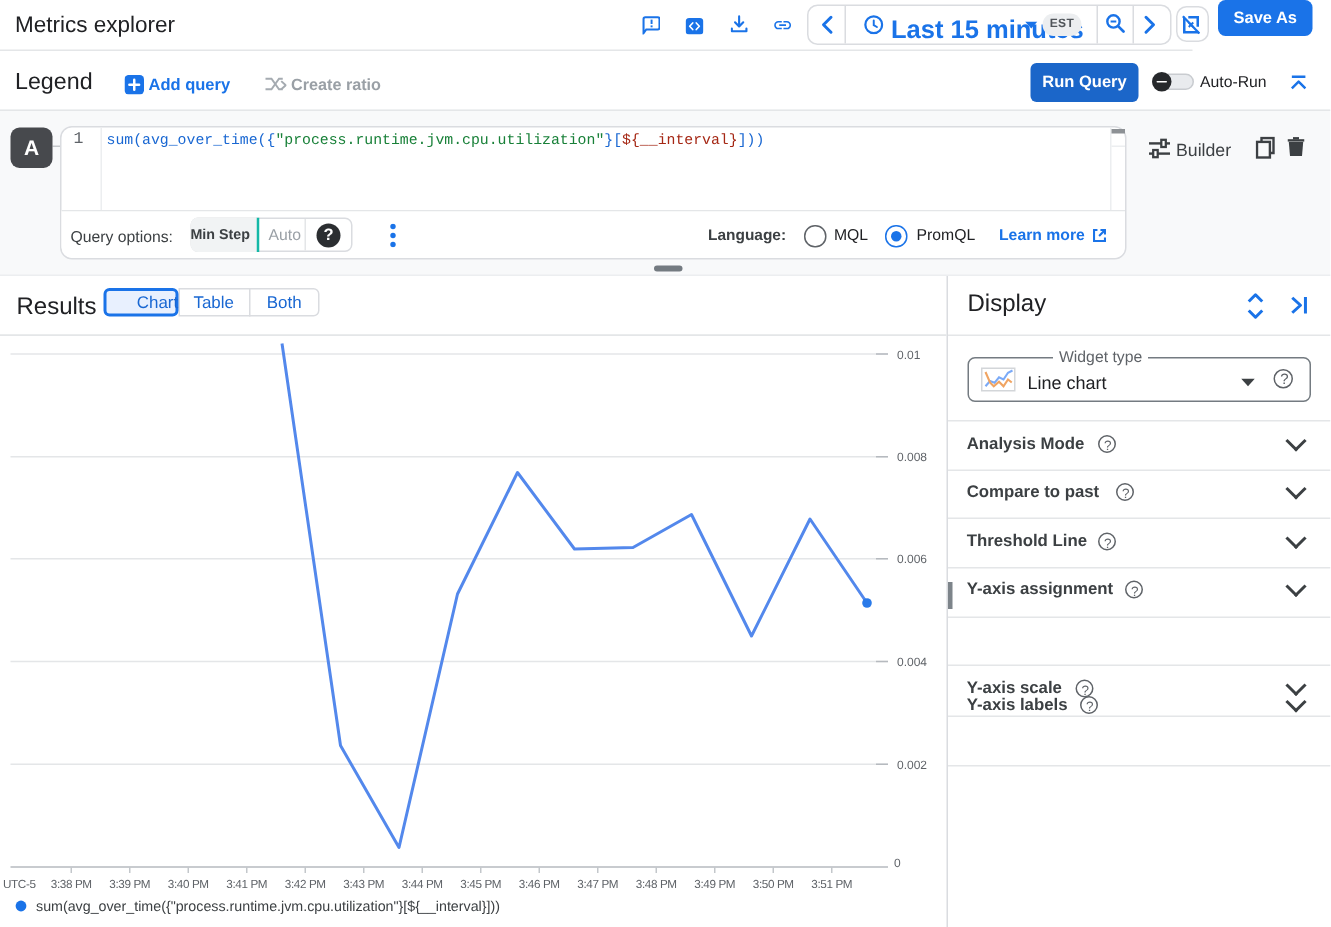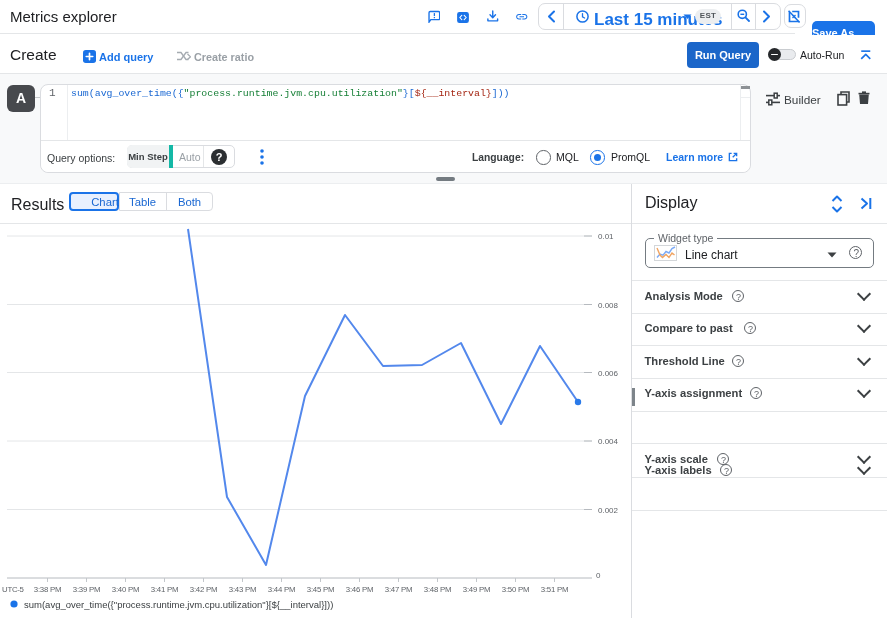--- a/index.html
+++ b/index.html
@@ -87,25 +87,25 @@
     <path d="M2 1.5 L7 6.5 L2 11.5" fill="none" stroke="#1a73e8" stroke-width="2" stroke-linecap="round" stroke-linejoin="round"></path>
   </svg>
 
   <div class="abs" style="left:784px; top:3.5px; width:22px; height:24.5px; border:1px solid #dadce0; border-radius:7px; background:#fff;"></div>
   <svg class="abs" style="left:788px; top:10px;" width="12" height="13" viewBox="0 0 12 13">
     <path d="M4.2 1.5 H10.5 V7.8 M10.5 11 V11.5 H1.5 V2 H2" fill="none" stroke="#1a73e8" stroke-width="1.7"></path>
     <path d="M4.5 5 L7.5 8 M7.5 5 L4.5 8" stroke="#1a73e8" stroke-width="1.3"></path>
     <line x1="0.6" y1="0.8" x2="11.6" y2="12.4" stroke="#1a73e8" stroke-width="1.5"></line>
   </svg>
 
-  <div class="abs" style="left:812px; top:21px; width:63px; height:24px; background:#1a73e8; border-radius:5px; color:#fff; font-size:11px; font-weight:700; text-align:left; line-height:24px;">Save As</div>
+  <div class="abs" style="left:812px; top:0; width:63px; height:24px; background:#1a73e8; border-radius:5px; color:#fff; font-size:11px; font-weight:700; text-align:center; line-height:24px;">Save As</div>
 </div>
 
 <div id="qbar"></div>
-<div class="abs queries-txt" style="left:10px; top:46px; font-size:15.5px;">Create</div>
+<div class="abs queries-txt" style="left:10px; top:46px; font-size:15.5px;">Legend</div>
 
 <svg class="abs" style="left:83px; top:50px;" width="13" height="13" viewBox="0 0 14 14">
   <rect x="0" y="0" width="14" height="14" rx="3" fill="#1a73e8"></rect>
   <path d="M7 3.5 V10.5 M3.5 7 H10.5" stroke="#fff" stroke-width="1.8" stroke-linecap="round"></path>
 </svg>
 <div class="abs linkbtn" style="left:99px; top:50.5px; font-size:11px;">Add query</div>
 
 <svg class="abs" style="left:176px; top:50px;" width="15" height="12" viewBox="0 0 15 12">
   <path d="M1 2.5 L5 2.5 L10 9.5 L12.5 9.5" fill="none" stroke="#a5abb1" stroke-width="1.3"></path>
   <path d="M1 9.5 L5 9.5 L10 2.5 L12.5 2.5" fill="none" stroke="#a5abb1" stroke-width="1.3"></path>
@@ -134,21 +134,21 @@
 <div class="abs" style="left:49px; top:87px; font-size:11px; color:#5f6368; font-family:'Liberation Mono',monospace;">1</div>
 <div class="abs code" style="left:71px; top:87.5px; font-size:9.9px; font-family:'Liberation Mono',monospace; white-space:pre; color:#1967d2;"><span style="color:#1967d2">sum(avg_over_time({</span><span style="color:#188038">"process.runtime.jvm.cpu.utilization"</span><span style="color:#1967d2">}[</span><span style="color:#a52714">${__interval}</span><span style="color:#1967d2">]))</span></div>
 
 <div class="abs" style="left:740px; top:85px; width:1px; height:55px; background:#eceef0;"></div>
 <div class="abs" style="left:741px; top:86px; width:9px; height:2.5px; background:#8d9195;"></div>
 <div class="abs" style="left:741px; top:97px; width:9px; height:1px; background:#eceef0;"></div>
 
 <div class="abs" style="left:41px; top:140px; width:709px; height:32px; background:#fff; border-top:1px solid #e4e6e8; border-radius:0 0 8px 8px;"></div>
 <div class="abs" style="left:47px; top:151.5px; font-size:10.5px; color:#3c4043;">Query options:</div>
 <div class="abs" style="left:127px; top:145px; width:108px; height:23px; border:1px solid #dadce0; border-radius:5px; background:#fff;"></div>
-<div class="abs" style="left:127px; top:145px; width:46px; height:23px; background:#f1f3f4; border-right:4px solid #14b8a6; border-radius:5px 0 0 5px; font-size:9.5px; font-weight:700; color:#3c4043; text-align:center; line-height:23px;">Min Step</div>
+<div class="abs" style="left:127px; top:145px; width:46px; height:23px; background:#f1f3f4; border-right:2px solid #14b8a6; border-radius:5px 0 0 5px; font-size:9.5px; font-weight:700; color:#3c4043; line-height:23px;">Min Step</div>
 <div class="abs" style="left:179px; top:151px; font-size:10.5px; color:#9aa0a6;">Auto</div>
 <div class="abs" style="left:203px; top:146px; width:1px; height:21px; background:#e4e6e8;"></div>
 <div class="abs" style="left:211px; top:149px; width:16px; height:16px; background:#2b2e31; border-radius:50%; color:#fff; font-size:11px; font-weight:700; text-align:center; line-height:16.5px;">?</div>
 <svg class="abs" style="left:260px; top:149px;" width="4" height="16" viewBox="0 0 4 16">
   <circle cx="2" cy="2" r="1.8" fill="#1a73e8"></circle>
     <circle cx="2" cy="8" r="1.8" fill="#1a73e8"></circle>
     <circle cx="2" cy="14" r="1.8" fill="#1a73e8"></circle>
 </svg>
 <div class="abs" style="left:472px; top:151.5px; font-size:10.3px; font-weight:700; color:#3c4043;">Language:</div>
 <div class="abs" style="left:536px; top:150px; width:14.5px; height:14.5px; border:1.8px solid #5f6368; border-radius:50%;"></div>
@@ -260,21 +260,21 @@
   <svg class="abs" style="left:199px; top:11px;" width="12" height="18" viewBox="0 0 12 18">
     <path d="M1.5 6 L6 1.5 L10.5 6" fill="none" stroke="#1a73e8" stroke-width="2" stroke-linejoin="round"></path>
     <path d="M1.5 12 L6 16.5 L10.5 12" fill="none" stroke="#1a73e8" stroke-width="2" stroke-linejoin="round"></path>
   </svg>
   <svg class="abs" style="left:228px; top:13px;" width="12" height="13" viewBox="0 0 12 13">
     <path d="M1.5 1.5 L7 6.5 L1.5 11.5" fill="none" stroke="#1a73e8" stroke-width="2" stroke-linejoin="round"></path>
     <line x1="10.3" y1="1" x2="10.3" y2="12" stroke="#1a73e8" stroke-width="2"></line>
   </svg>
   <div class="hline" style="top:39px;"></div>
 
-  <fieldset style="position:absolute; left:13px; top:48px; width:229px; height:36px; border:1px solid #747b81; border-radius:5px;">
+  <fieldset style="position:absolute; left:13px; top:48px; width:229px; height:36px; border:1px solid #747b81; border-radius:5px;padding-left:48px;">
     <legend style="margin-left:8px; padding:0 4px; font-size:10.5px; color:#5f6368;">Widget type</legend>
   </fieldset>
   <div class="abs" style="left:22px; top:60.5px; width:23px; height:16px; border:1px solid #d3d6d9; background:#fff;"></div>
   <svg class="abs" style="left:23.5px; top:62px;" width="20" height="13" viewBox="0 0 20 13">
     <polyline points="1,11.5 4,8 7,9.2 10,5.5 13,7 16,2.5 19,1" fill="none" stroke="#7baaf7" stroke-width="1.4"></polyline>
     <polyline points="1,2 4,9 6.5,11.5 10,8.5 13,11.5 16,7 18.5,9" fill="none" stroke="#f0a462" stroke-width="1.4"></polyline>
   </svg>
   <div class="abs" style="left:53px; top:64px; font-size:12px; color:#202124;">Line chart</div>
   <svg class="abs" style="left:195px; top:68px;" width="10" height="6" viewBox="0 0 10 6">
       <path d="M0.5 0.5 L5 5.5 L9.5 0.5 Z" fill="#3c4043"></path>

